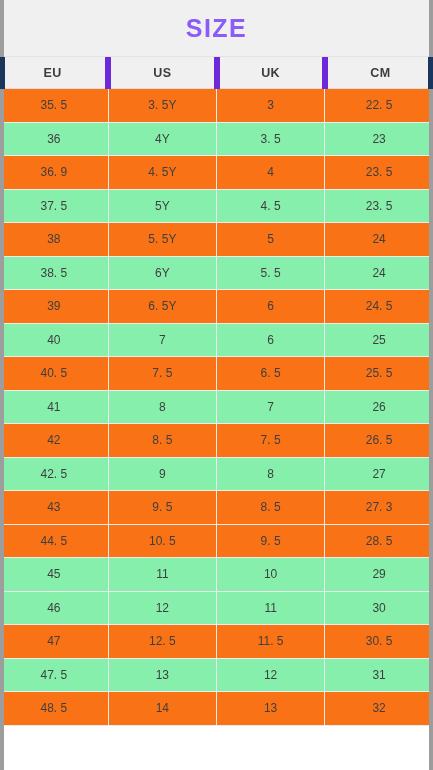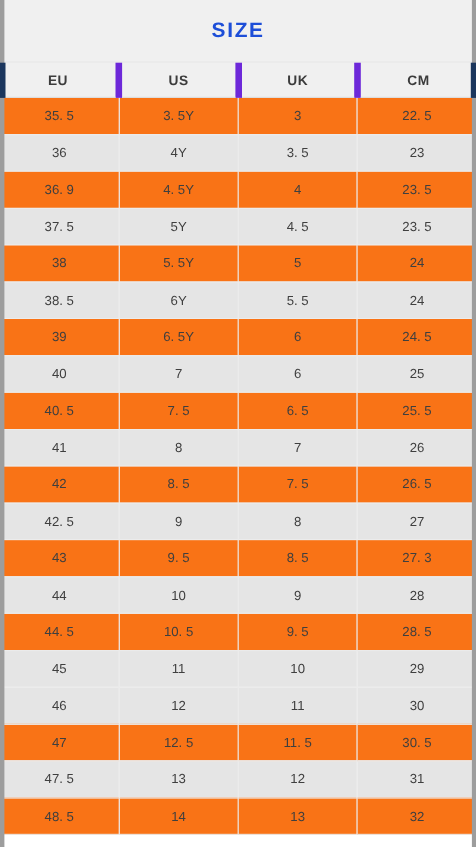--- a/index.html
+++ b/index.html
@@ -48,24 +48,24 @@
   .title-banner {
     height: 57px;
     background: #f0f0f0;
     display: flex;
     align-items: center;
     justify-content: center;
     box-sizing: border-box;
     border-bottom: 1px solid #e3e3e3;
   }
   .title-text {
-    font-size: 19px;
+    font-size: 25px;
     font-weight: bold;
     letter-spacing: 1.5px;
-    color: #1d4ed8;
+    color: #8b5cf6;
     line-height: 1;
   }
 
   
   .size-table {
     width: 100%;
     border-collapse: collapse;
     table-layout: fixed;
   }
   .size-table col { width: 25%; }
@@ -92,21 +92,21 @@
     padding: 0;
     text-align: center;
     vertical-align: middle;
     border-right: 1px solid #ececec;
     border-bottom: 1px solid #ececec;
     white-space: nowrap;
   }
   .size-table td:last-child { border-right: none; }
 
   tr.row-white td { background: #f97316; }
-  tr.row-shade td { background: #e5e5e5; }
+  tr.row-shade td { background: #86efac; }
 
   .table-wrap {
     position: relative;
     z-index: 1;
   }
 </style>
 </head>
 <body>
 
 <div class="page">
@@ -209,26 +209,20 @@
             <td>9</td>
             <td>8</td>
             <td>27</td>
           </tr>
           <tr class="row-white">
             <td>43</td>
             <td>9. 5</td>
             <td>8. 5</td>
             <td>27. 3</td>
           </tr>
-          <tr class="row-shade">
-            <td>44</td>
-            <td>10</td>
-            <td>9</td>
-            <td>28</td>
-          </tr>
           <tr class="row-white">
             <td>44. 5</td>
             <td>10. 5</td>
             <td>9. 5</td>
             <td>28. 5</td>
           </tr>
           <tr class="row-shade">
             <td>45</td>
             <td>11</td>
             <td>10</td>

